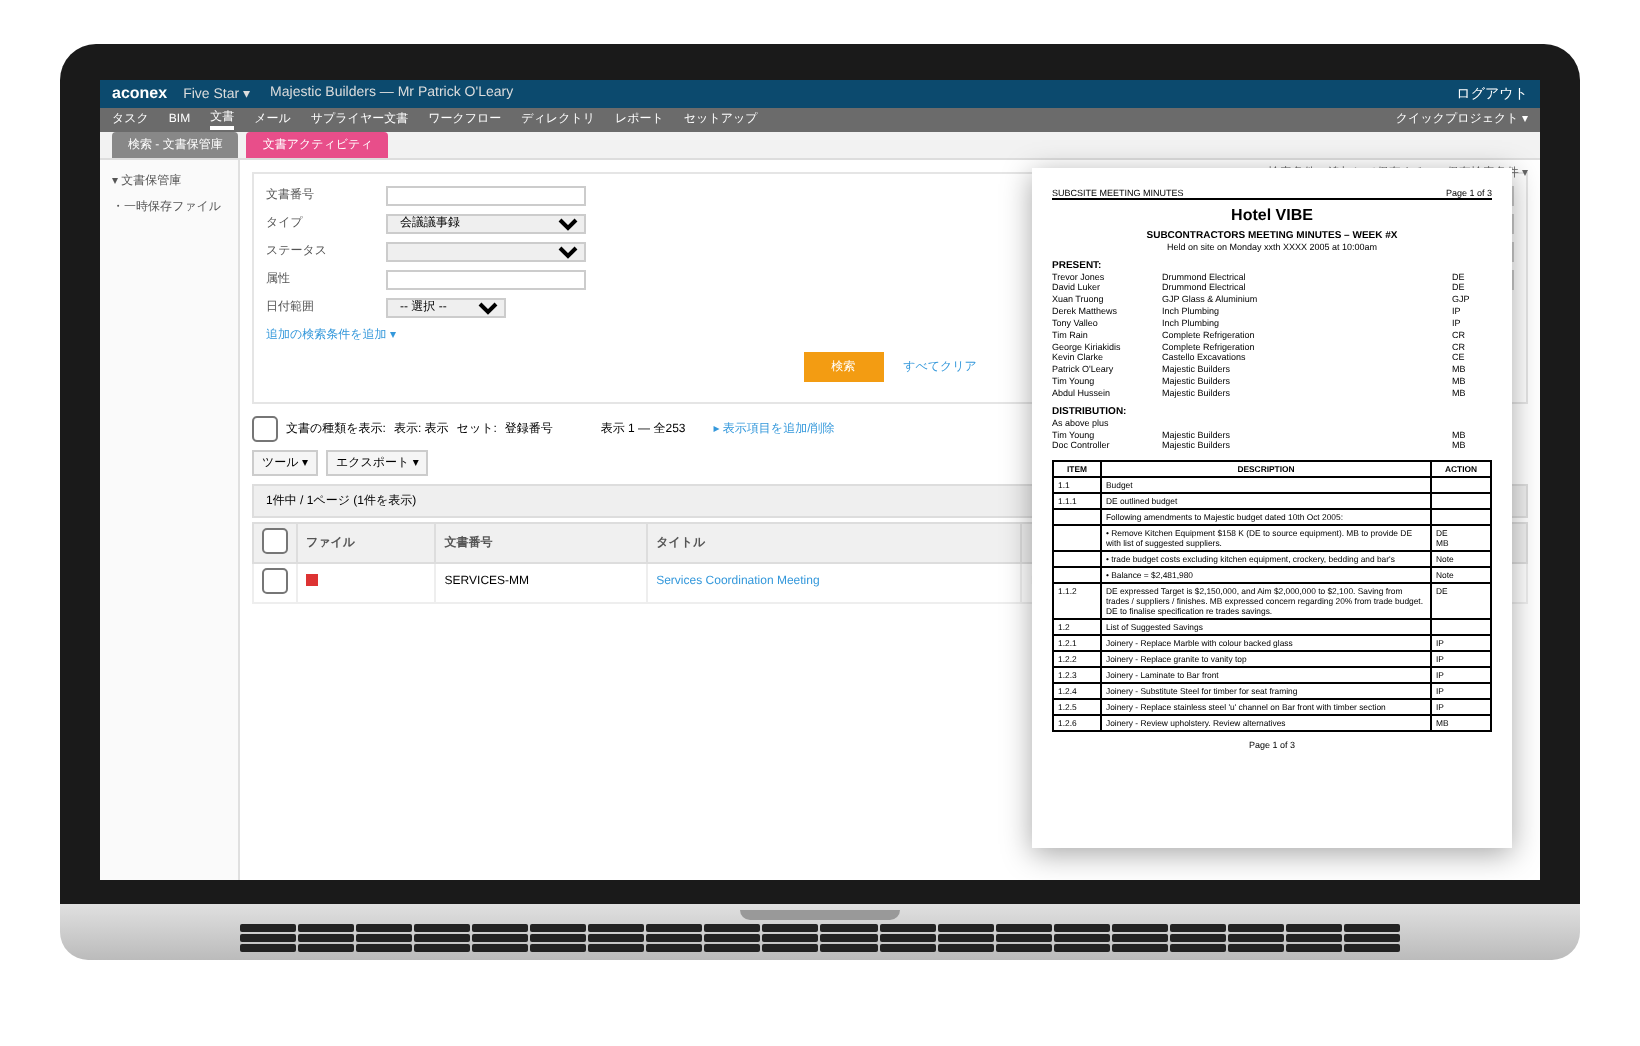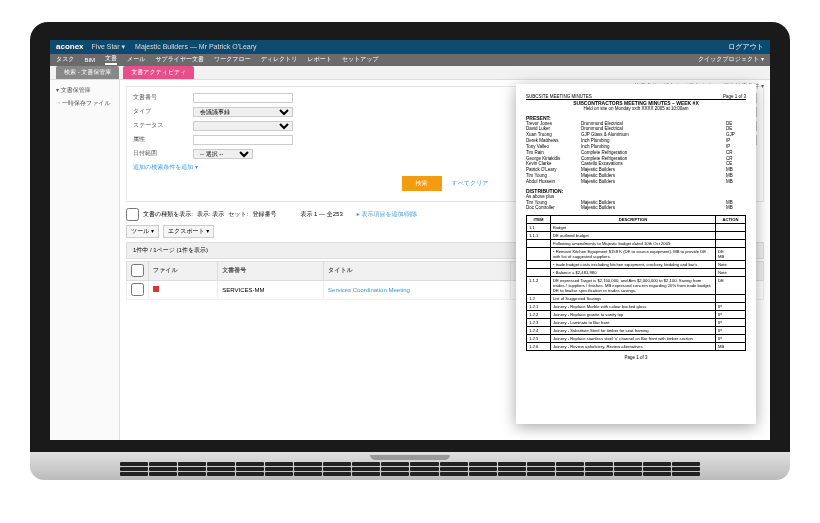--- a/index.html
+++ b/index.html
@@ -189,20 +189,21 @@
             </tbody>
           </table>
         </div>
       </div>
 
       <div class="preview">
         <div class="pv-header">
           <span style="float:left">SUBCSITE MEETING MINUTES</span>
           <span>Page 1 of 3</span>
         </div>
+        <div class="pv-title">Hotel VIBE</div>
         <div class="pv-sub">SUBCONTRACTORS  MEETING  MINUTES – WEEK #X</div>
         <div class="pv-date">Held on site on Monday xxth XXXX 2005 at 10:00am</div>
         <div class="pv-section">PRESENT:</div>
         <div id="pv-attendees">
             <div class="pv-row">
               <span class="c1">Trevor Jones</span>
               <span class="c2">Drummond Electrical</span>
               <span class="c3">DE</span>
             </div>
             <div class="pv-row">

